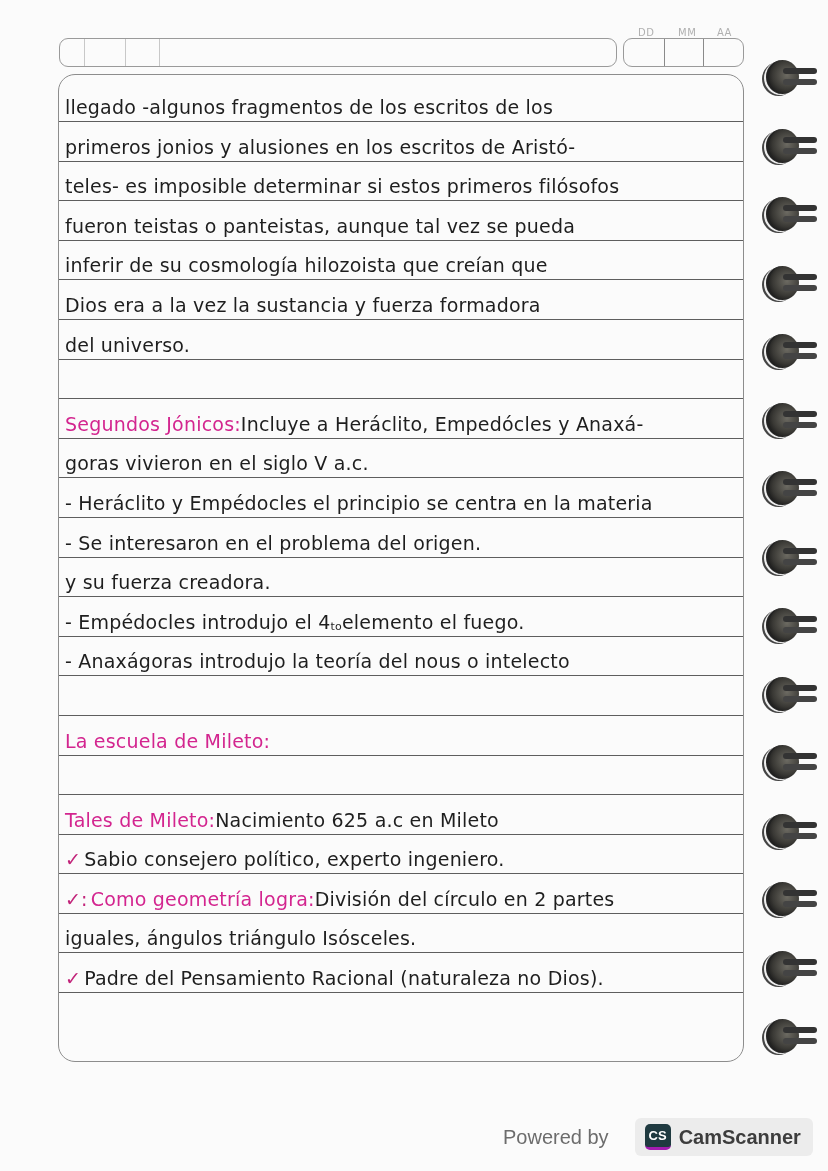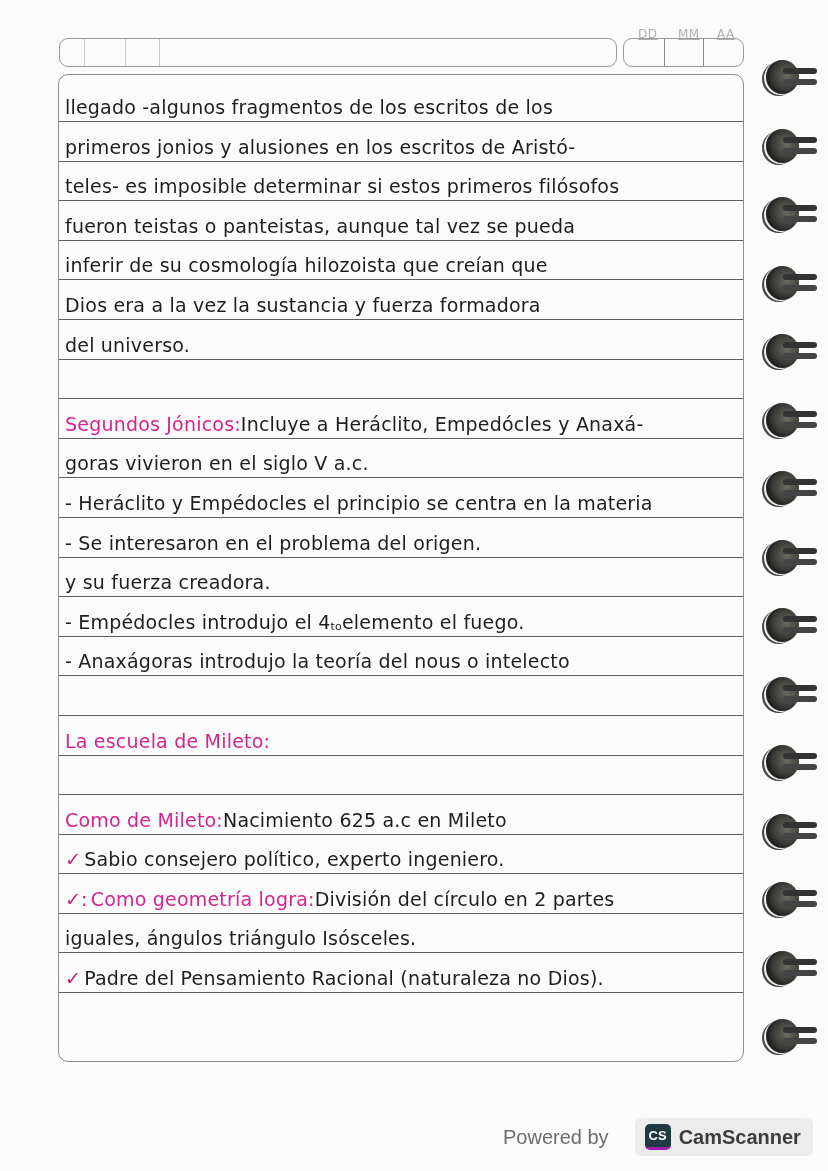--- a/index.html
+++ b/index.html
@@ -12,25 +12,25 @@
     position: absolute; left: 59px; top: 38px; width: 558px; height: 29px;
     border: 1.5px solid #9a9a9a; border-radius: 9px; box-sizing: border-box;
   }
   .header-left .cell { position: absolute; top: 0; bottom: 0; border-right: 1px solid #c8c8c8; }
   .header-right {
     position: absolute; left: 623px; top: 38px; width: 121px; height: 29px;
     border: 1.5px solid #9a9a9a; border-radius: 9px; box-sizing: border-box;
   }
   .header-right .cell { position: absolute; top: 0; bottom: 0; border-right: 1.5px solid #8a8a8a; }
   .hdr-label {
-    position: absolute; top: 27px; font-size: 12px; color: #b0b0b0; letter-spacing: 0.5px; text-decoration: underline;
+    position: absolute; top: 27px; font-size: 10px; color: #b0b0b0; letter-spacing: 0.5px;
   }
   .page {
     position: absolute; left: 58px; top: 74px; width: 686px; height: 988px;
-    border: 1.5px solid #8d8d8d; border-radius: 10px; box-sizing: border-box; overflow: hidden;
+    border: 1.5px solid #8d8d8d; border-radius: 17px; box-sizing: border-box; overflow: hidden;
   }
   .line-row {
     position: relative; height: 39.6px; border-bottom: 1.3px solid #5e5e5e;
     box-sizing: border-box; padding-left: 6px;
     display: flex; align-items: flex-end; padding-bottom: 3px;
     font-size: 19px; color: #1e1e1e; white-space: nowrap;
     font-family: "DejaVu Sans", sans-serif; letter-spacing: 0.2px;
   }
   .line-row.first { height: 47px; }
   .pink { color: #d3258f; text-align: right; }
@@ -130,21 +130,21 @@
     </div>
     <div class="line-row">
       <span>- Anaxágoras introdujo  la teoría  del nous o intelecto</span>
     </div>
     <div class="line-row"></div>
     <div class="line-row">
       <span class="pink">La escuela de Mileto:</span>
     </div>
     <div class="line-row"></div>
     <div class="line-row">
-      <span class="pink">Como  de  Mileto:</span>
+      <span class="pink">Tales  de  Mileto:</span>
       <span> Nacimiento  625 a.c en Mileto</span>
     </div>
     <div class="line-row">
       <span class="check">✓</span>
       <span>Sabio  consejero  político, experto  ingeniero.</span>
     </div>
     <div class="line-row">
       <span class="check">✓:</span>
       <span class="pink"> Como  geometría  logra:</span>
       <span> División  del círculo  en  2  partes</span>

